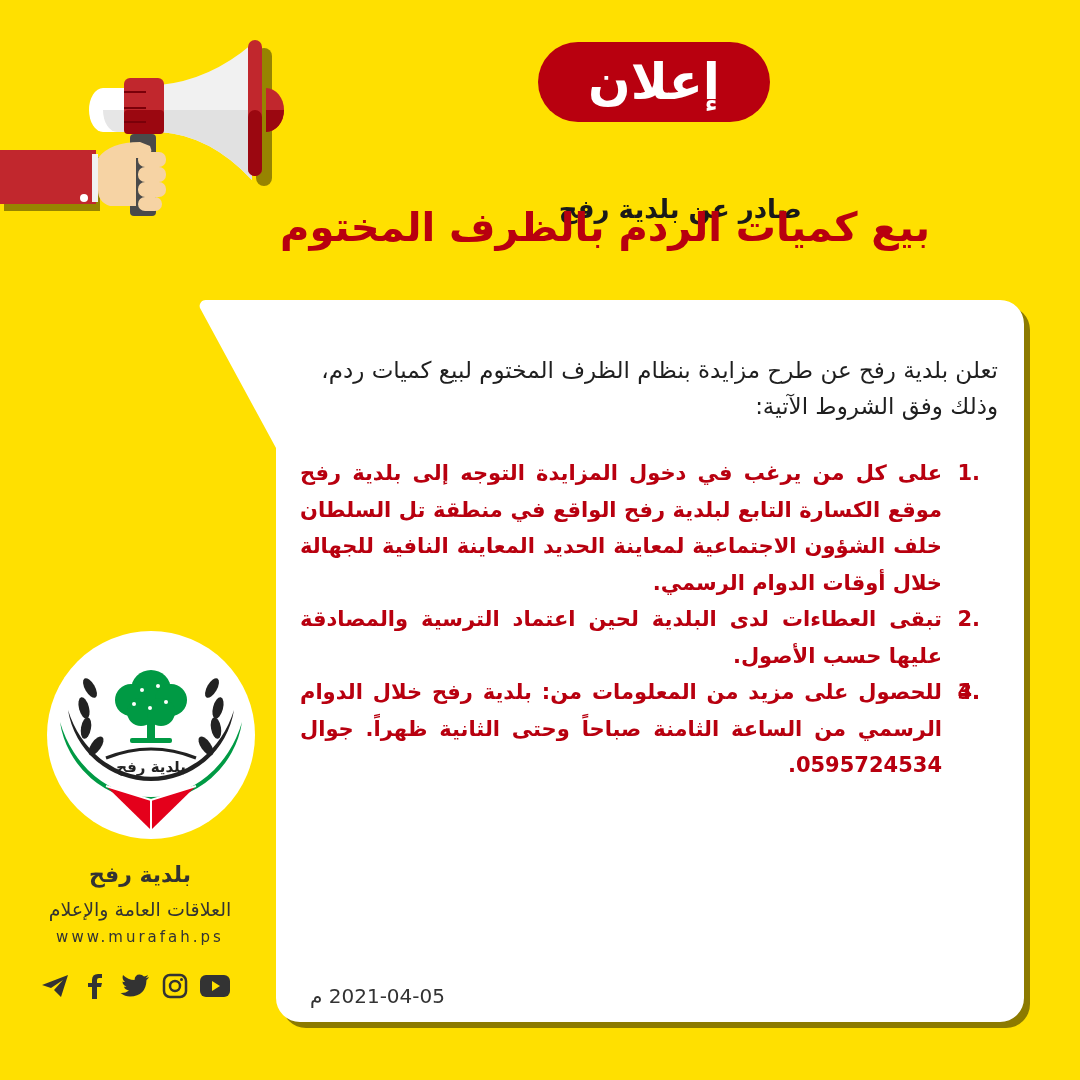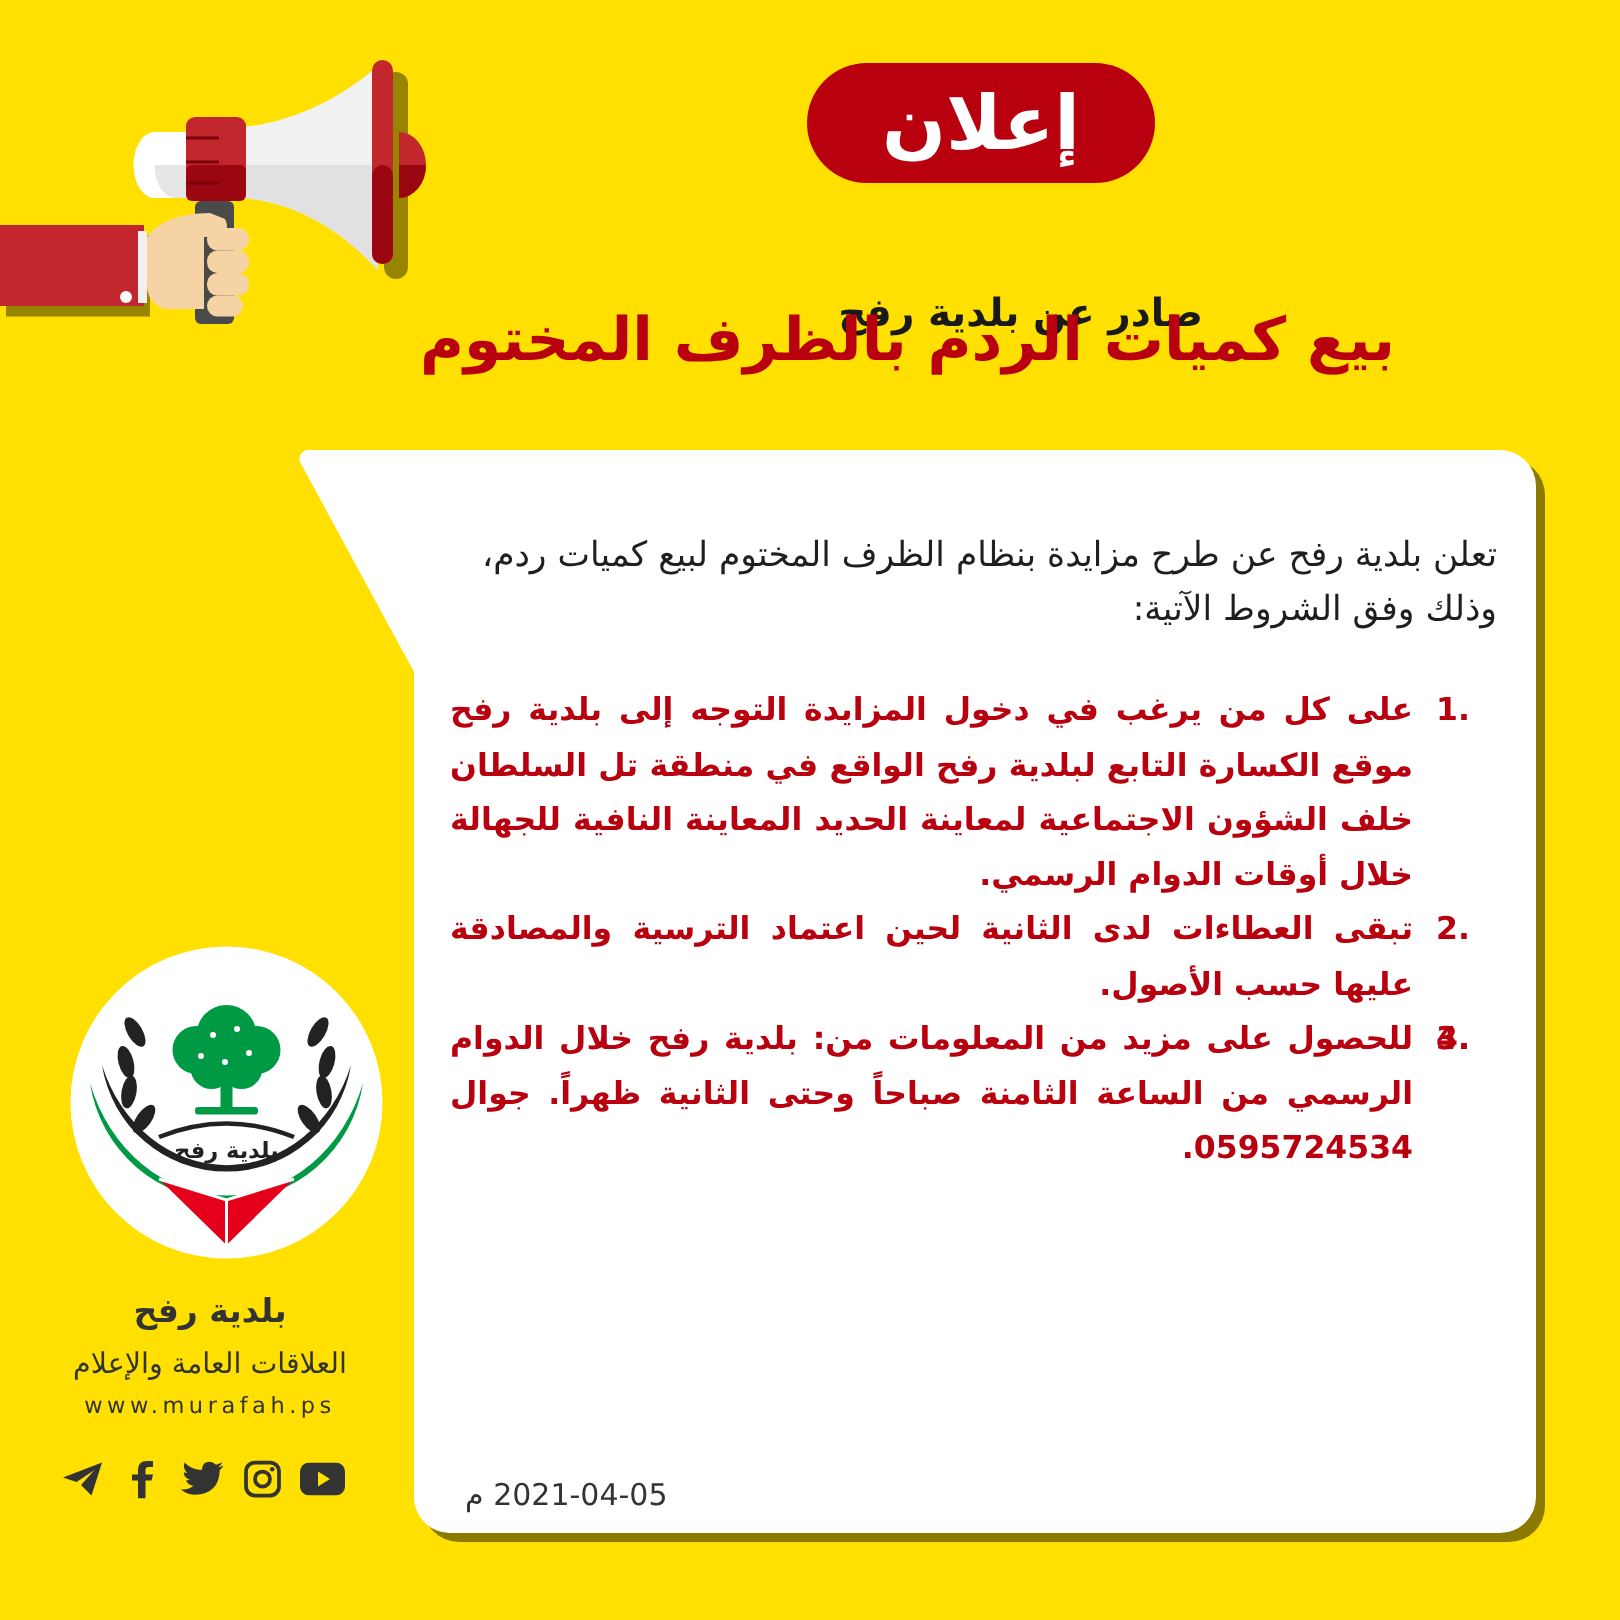--- a/index.html
+++ b/index.html
@@ -144,21 +144,21 @@
 
   <div class="intro">تعلن بلدية رفح عن طرح مزايدة بنظام الظرف المختوم لبيع كميات ردم، وذلك وفق الشروط الآتية:</div>
 
   <ol class="conditions">
     <li>
       <span class="num">1.</span>
       <span>على كل من يرغب في دخول المزايدة التوجه إلى بلدية رفح موقع الكسارة التابع لبلدية رفح الواقع في منطقة تل السلطان خلف الشؤون الاجتماعية لمعاينة الحديد المعاينة النافية للجهالة خلال أوقات الدوام الرسمي.</span>
     </li>
     <li>
       <span class="num">2.</span>
-      <span>تبقى العطاءات لدى الثانية لحين اعتماد الترسية والمصادقة عليها حسب الأصول.</span>
+      <span>تبقى العطاءات لدى البلدية لحين اعتماد الترسية والمصادقة عليها حسب الأصول.</span>
     </li>
     <li>
       <span class="num">3.</span>
     </li>
     <li>
       <span class="num">4.</span>
       <span>للحصول على مزيد من المعلومات من: بلدية رفح خلال الدوام الرسمي من الساعة الثامنة صباحاً وحتى الثانية ظهراً. جوال 0595724534.</span>
     </li>
   </ol>
 

